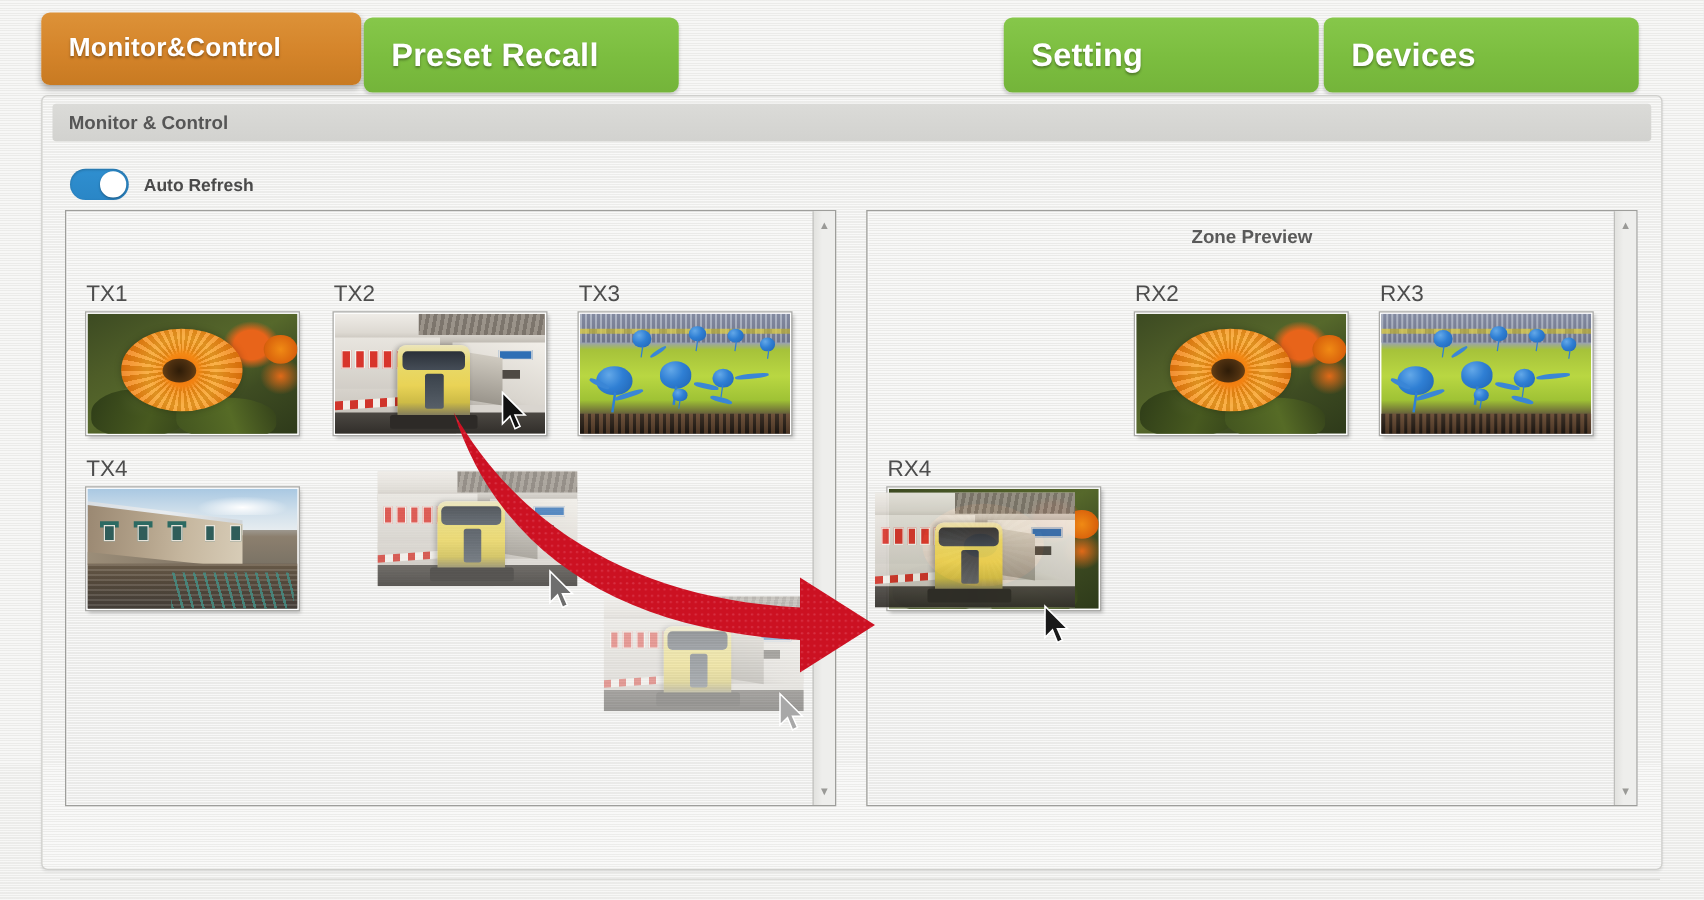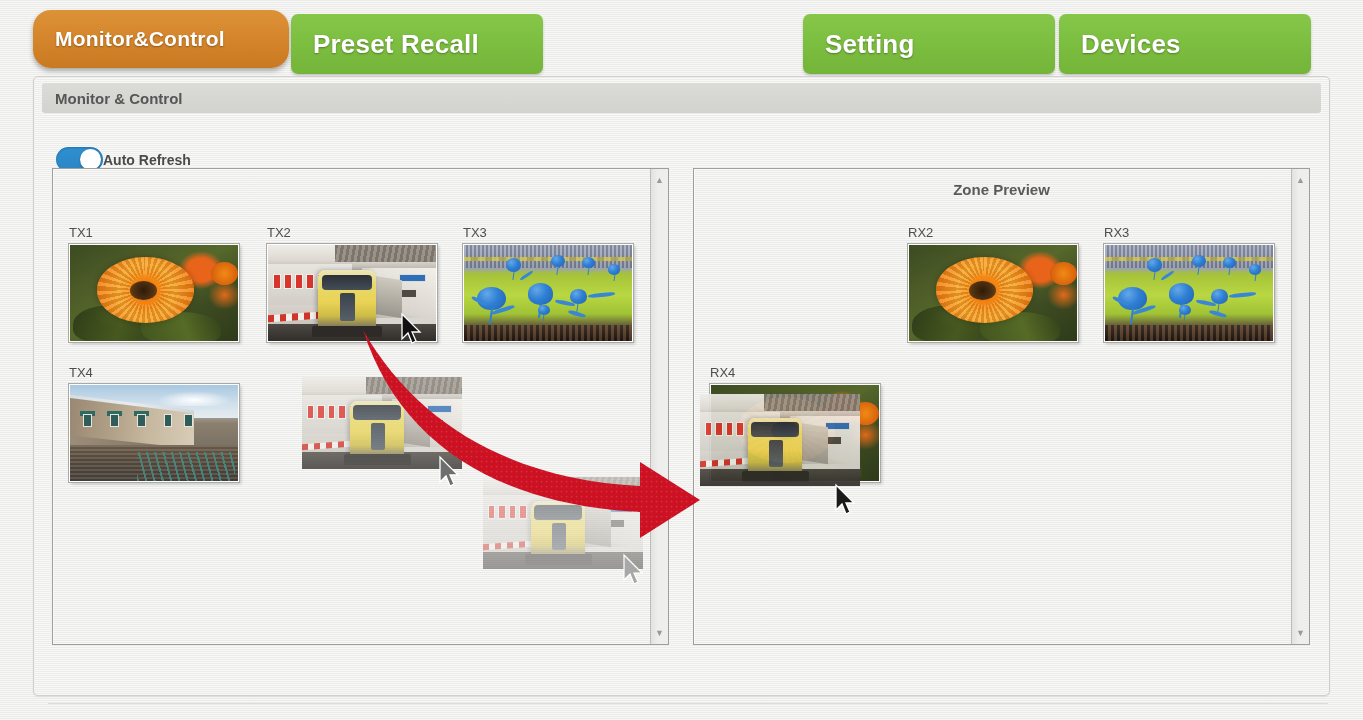--- a/index.html
+++ b/index.html
@@ -30,21 +30,20 @@
     text-shadow:0 1px 2px rgba(0,0,0,.35);
     background:linear-gradient(180deg,#86c74a 0%,#7bbd3f 55%,#74b43a 100%);
     box-shadow:0 2px 3px rgba(0,0,0,.18);
     cursor:pointer;
   }
   .tab.active{
     top:10px; height:58px;
     background:linear-gradient(180deg,#dd9238 0%,#d4842a 55%,#c87a22 100%);
     box-shadow:0 3px 5px rgba(0,0,0,.30);
     font-size:21px;
-    border-radius:18px;
   }
   .tab-0{ left:33px;   width:256px; }
   .tab-1{ left:291px;  width:252px; }
   .tab-2{ left:547px;  width:252px; }
   .tab-3{ left:803px;  width:252px; }
   .tab-4{ left:1059px; width:252px; }
 
   
   .card{
     position:absolute; left:33px; top:76px;
@@ -63,22 +62,22 @@
     display:flex; align-items:center; padding-left:13px;
     font-size:15px; font-weight:bold; color:#565656;
   }
   .bottom-rule{
     position:absolute; left:48px; top:703px; width:1280px; height:1px;
     background:#dcdcd9;
   }
 
   
   .refresh-row{
-    position:absolute; left:22px; top:70px;
-    display:flex; align-items:center; gap:0;
+    position:absolute; left:22px; top:58px;
+    display:flex; align-items:center; gap:12px;
   }
   .toggle{
     width:47px; height:25px; border-radius:13px;
     background:linear-gradient(180deg,#2f8fd0 0%,#2a86c6 100%);
     position:relative; cursor:pointer;
     box-shadow:inset 0 1px 2px rgba(0,0,0,.22);
   }
   .toggle .knob{
     position:absolute; right:2px; top:2px;
     width:21px; height:21px; border-radius:50%;
@@ -118,21 +117,21 @@
   }
   .vscroll .arw.up{ top:3px; }
   .vscroll .arw.dn{ bottom:3px; }
 
   
   .thumbs{ position:absolute; left:0; top:44px; right:18px; bottom:0; }
   .thumb{
     position:absolute;
   }
   .thumb-label{
-    font-size:13px; color:#4d4d4d; margin-bottom:4px; display:block;
+    font-size:18px; color:#4d4d4d; margin-bottom:4px; display:block;
     font-weight:normal;
   }
   .thumb-frame{
     width:170px; height:98px;
     border:1px solid #ffffff;
     outline:1px solid #a9a9a6;
     box-shadow:2px 2px 3px rgba(0,0,0,.22);
     background:#fff;
     overflow:hidden;
     position:relative;

